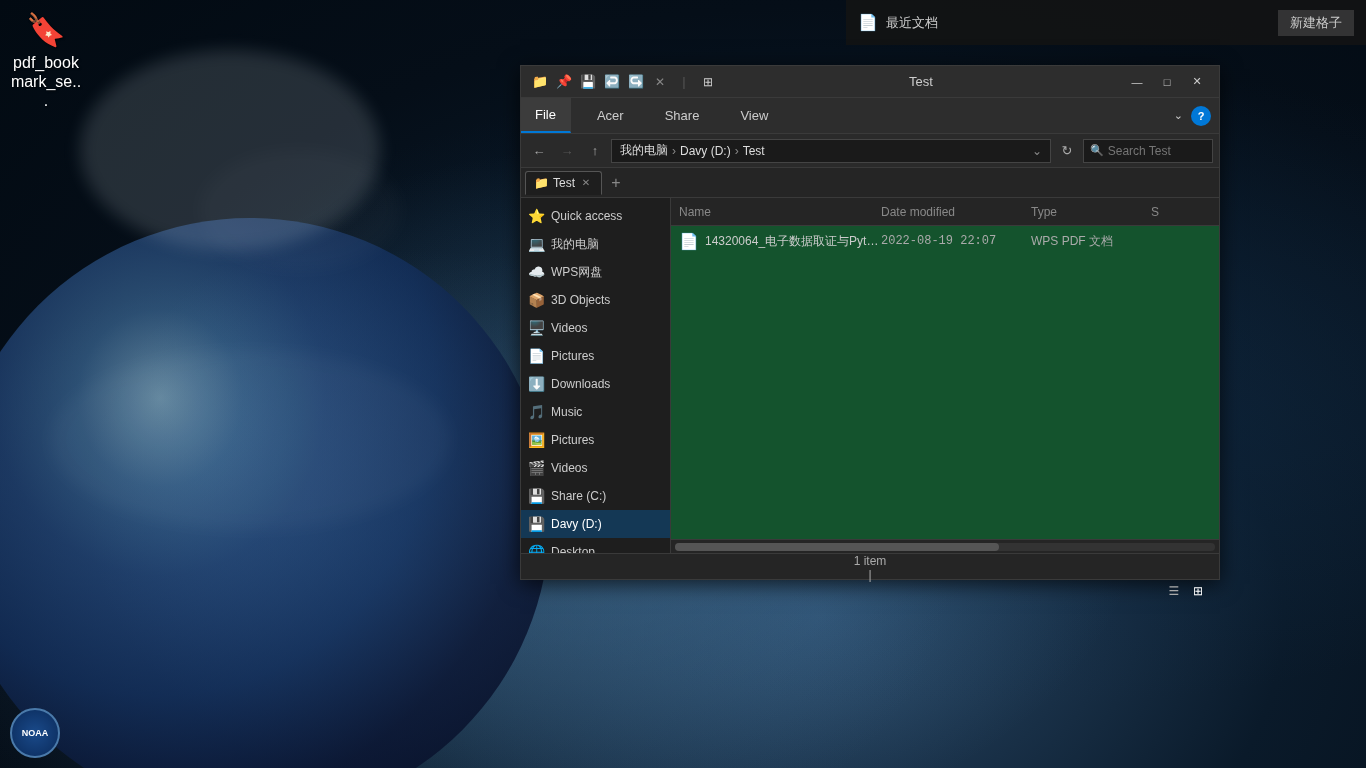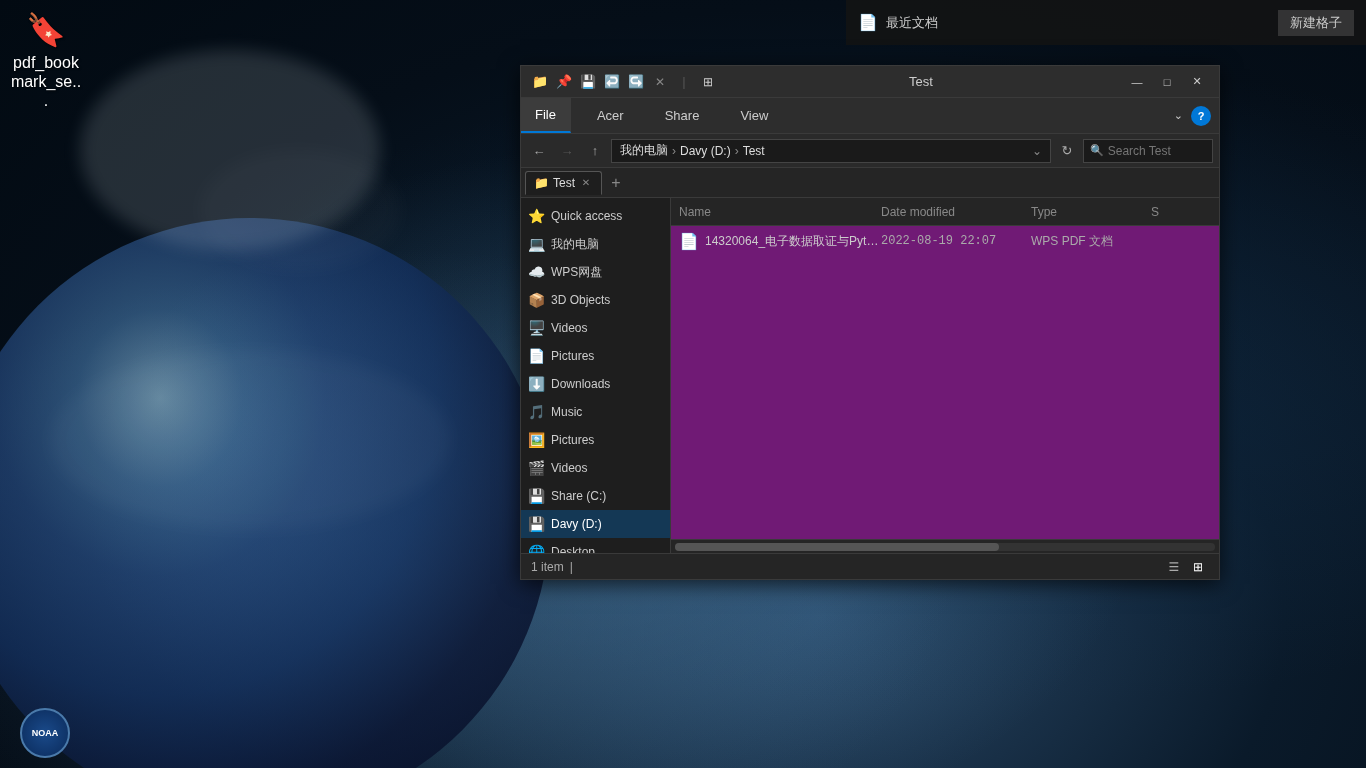--- a/index.html
+++ b/index.html
@@ -56,21 +56,21 @@
       text-align: center;
       margin-top: 3px;
       word-break: break-word;
       line-height: 1.2;
     }
 
     
     .noaa-badge {
       position: absolute;
       bottom: 10px;
-      left: 20px;
+      left: 10px;
       width: 50px;
       height: 50px;
       border-radius: 50%;
       background: radial-gradient(circle, #1a4a8a, #0a2a5a);
       border: 2px solid #4a7aaa;
       display: flex;
       align-items: center;
       justify-content: center;
       color: white;
       font-size: 9px;
@@ -398,21 +398,21 @@
       display: flex;
       align-items: center;
       justify-content: center;
       font-size: 14px;
       flex-shrink: 0;
     }
 
     
     .file-area {
       flex: 1;
-      background: #701a75;
+      background: #14532d;
       display: flex;
       flex-direction: column;
       overflow: hidden;
     }
     .file-header {
       height: 28px;
       background: #252525;
       display: flex;
       align-items: center;
       border-bottom: 1px solid #3a3a3a;
@@ -485,20 +485,21 @@
     
     .status-bar {
       height: 26px;
       background: #252525;
       border-top: 1px solid #3a3a3a;
       display: flex;
       align-items: center;
       padding: 0 10px;
       color: #aaa;
       font-size: 12px;
+      flex-direction: column;
     }
     .status-bar .view-btns {
       margin-left: auto;
       display: flex;
       gap: 2px;
     }
     .view-btn {
       width: 22px;
       height: 18px;
       background: none;

